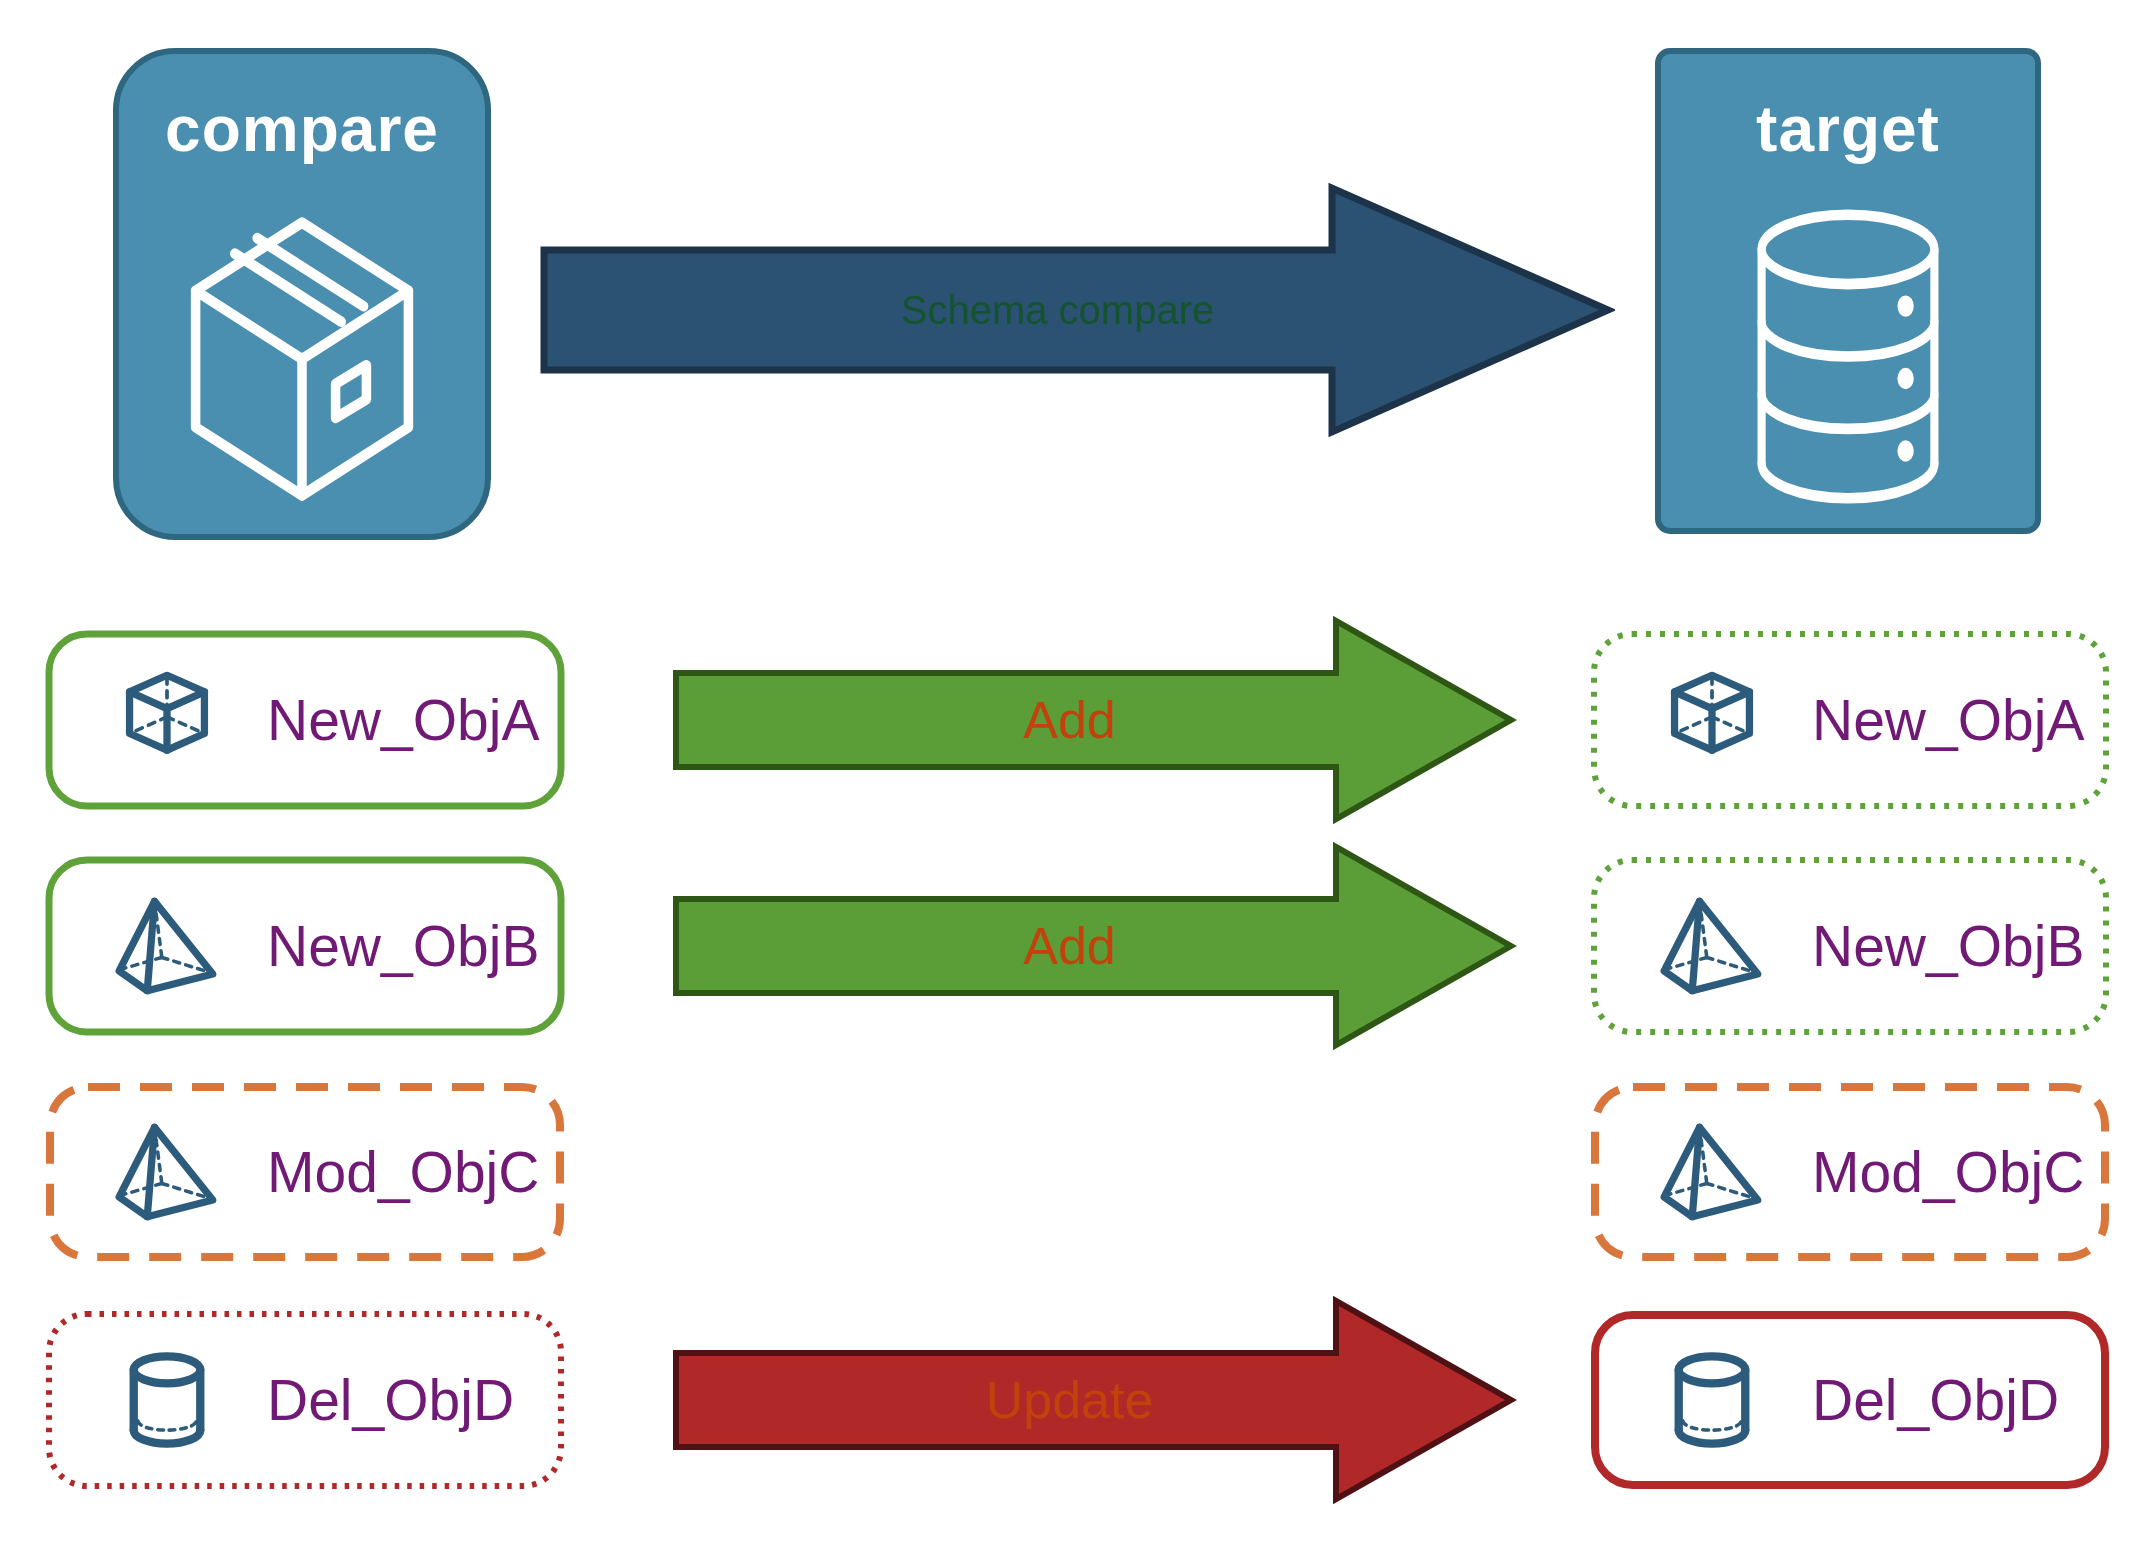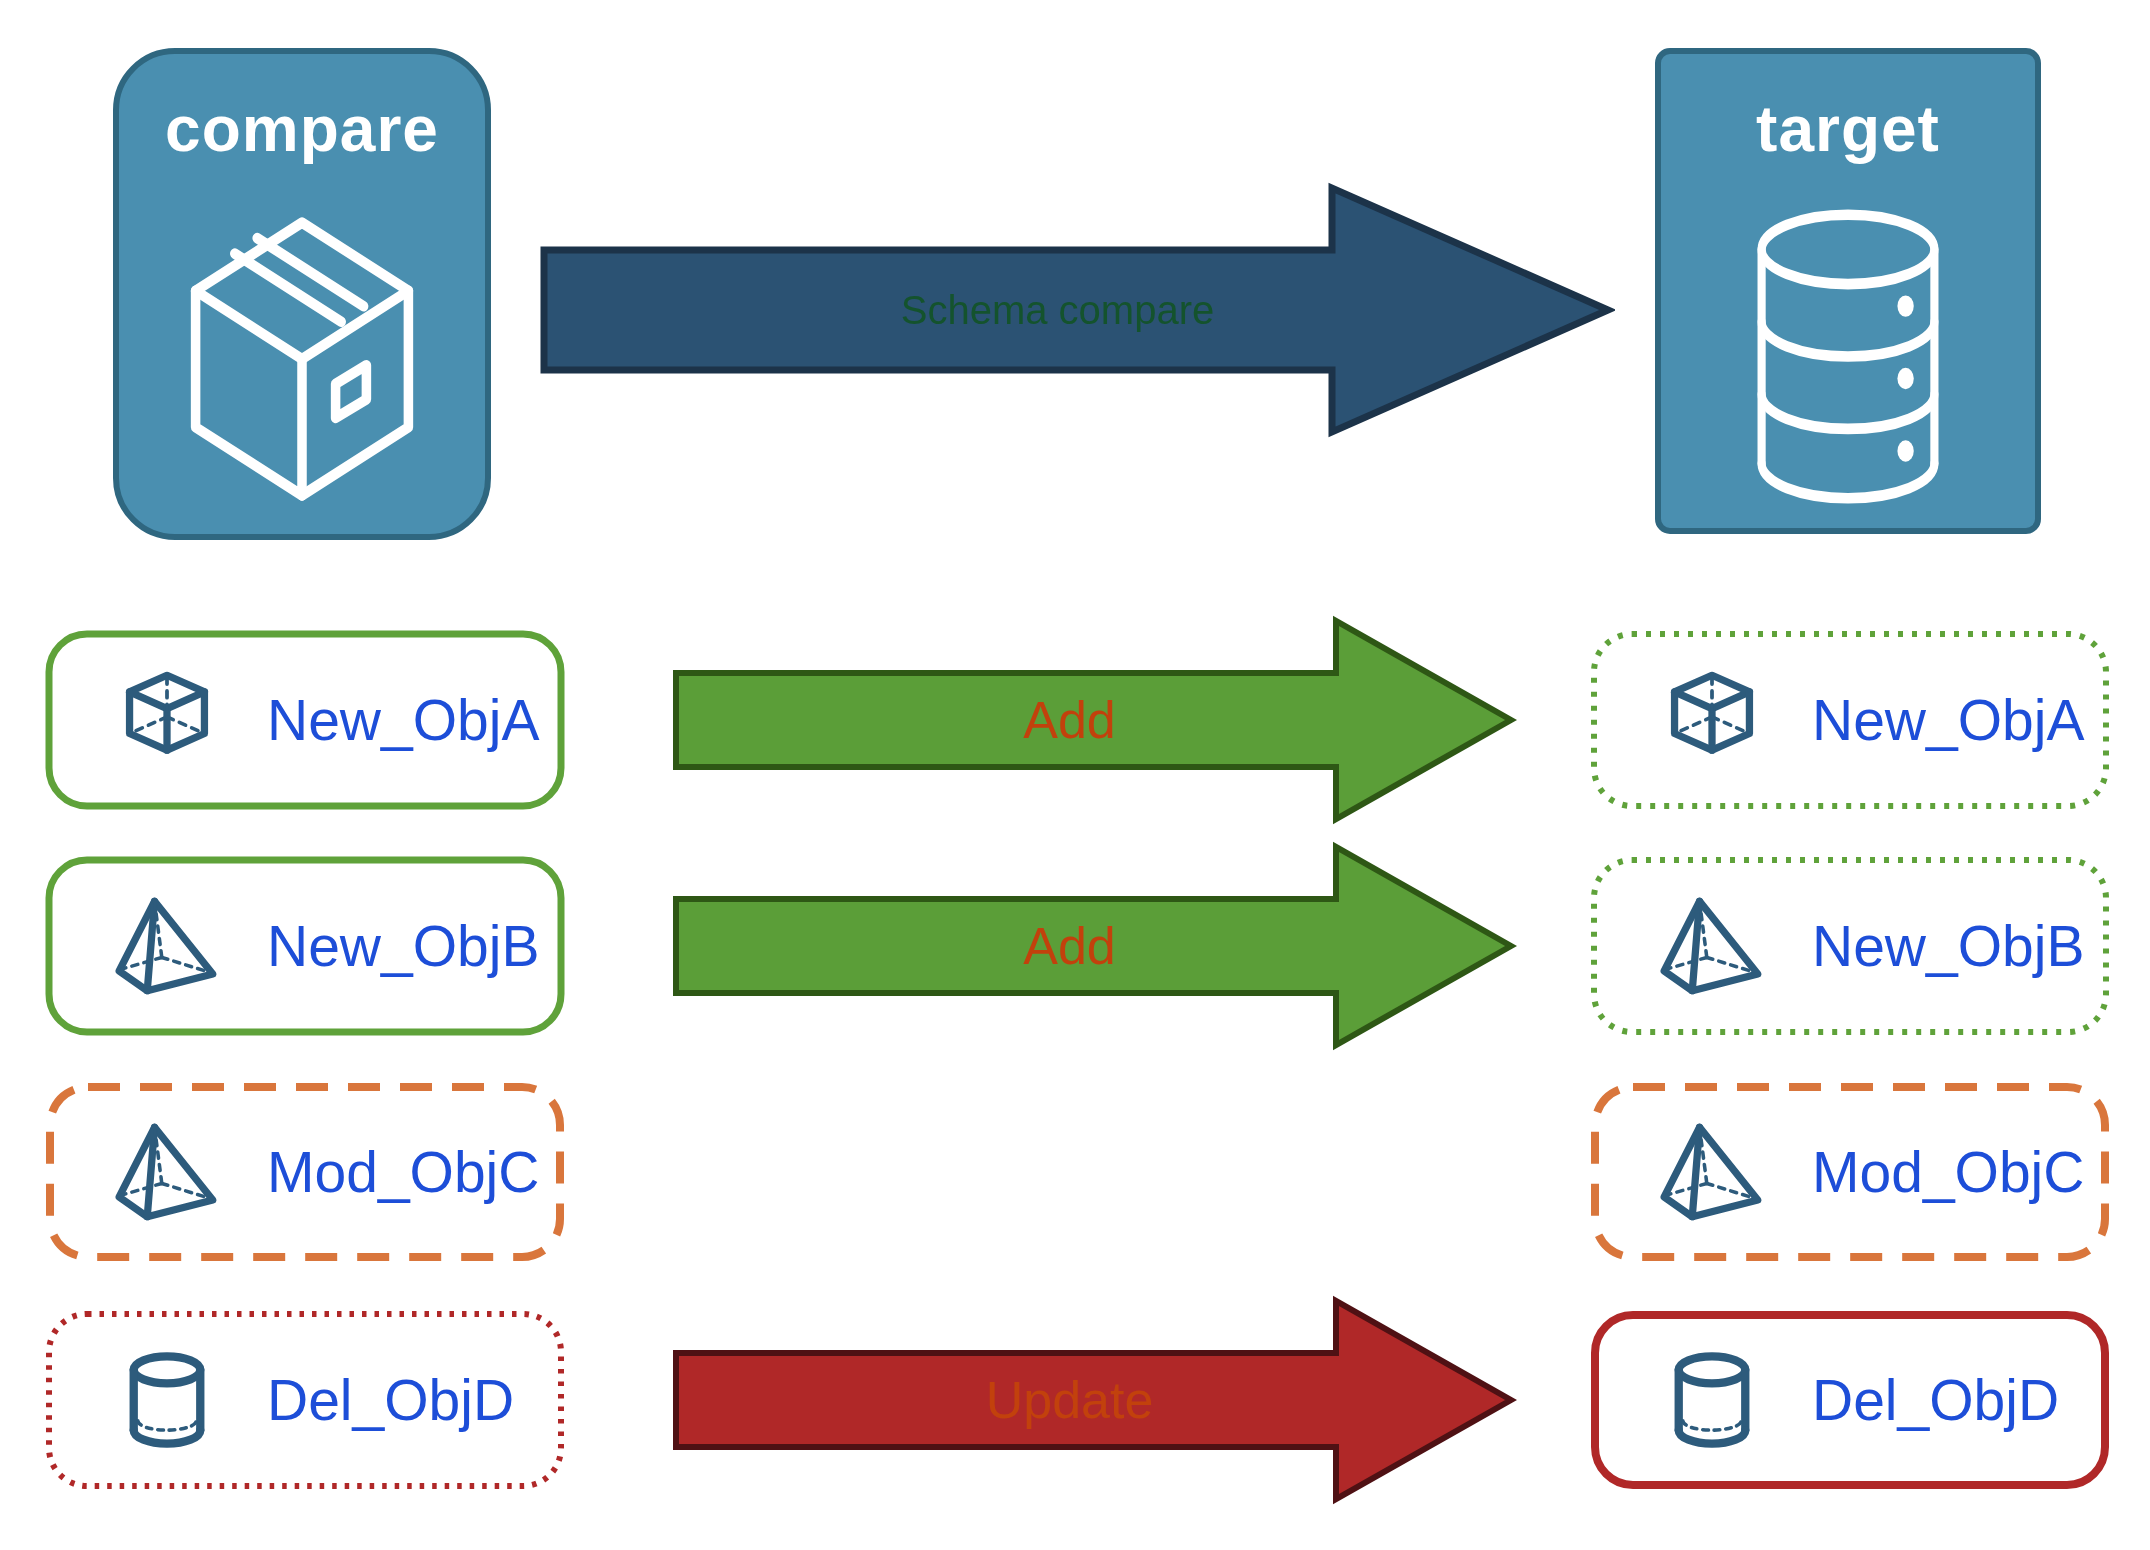--- a/index.html
+++ b/index.html
@@ -31,21 +31,21 @@
     padding-right:40px; color:#14532d; font-size:40px;
   }
 
   
   .obj-box { position:absolute; width:520px; height:180px; }
   .obj-box .box-border { position:absolute; inset:0; width:100%; height:100%; }
   .obj-content {
     position:absolute; inset:0; display:flex; align-items:center;
   }
   .obj-icon { width:104px; height:104px; margin-left:70px; flex:0 0 auto; }
-  .obj-label { margin-left:48px; font-size:57px; color:#1d4ed8;text-align:right; }
+  .obj-label { margin-left:48px; font-size:57px; color:#701a75;text-align:right; }
 
   .row-arrow { position:absolute; left:672px; width:845px; height:210px; }
   .row-arrow svg { position:absolute; inset:0; width:100%; height:100%; }
   .arrow-label {
     position:absolute; inset:0; display:flex; align-items:center; justify-content:center;
     padding-right:50px; color:#c2410c; font-size:52px;
   }
 </style>
 </head>
 <body>

